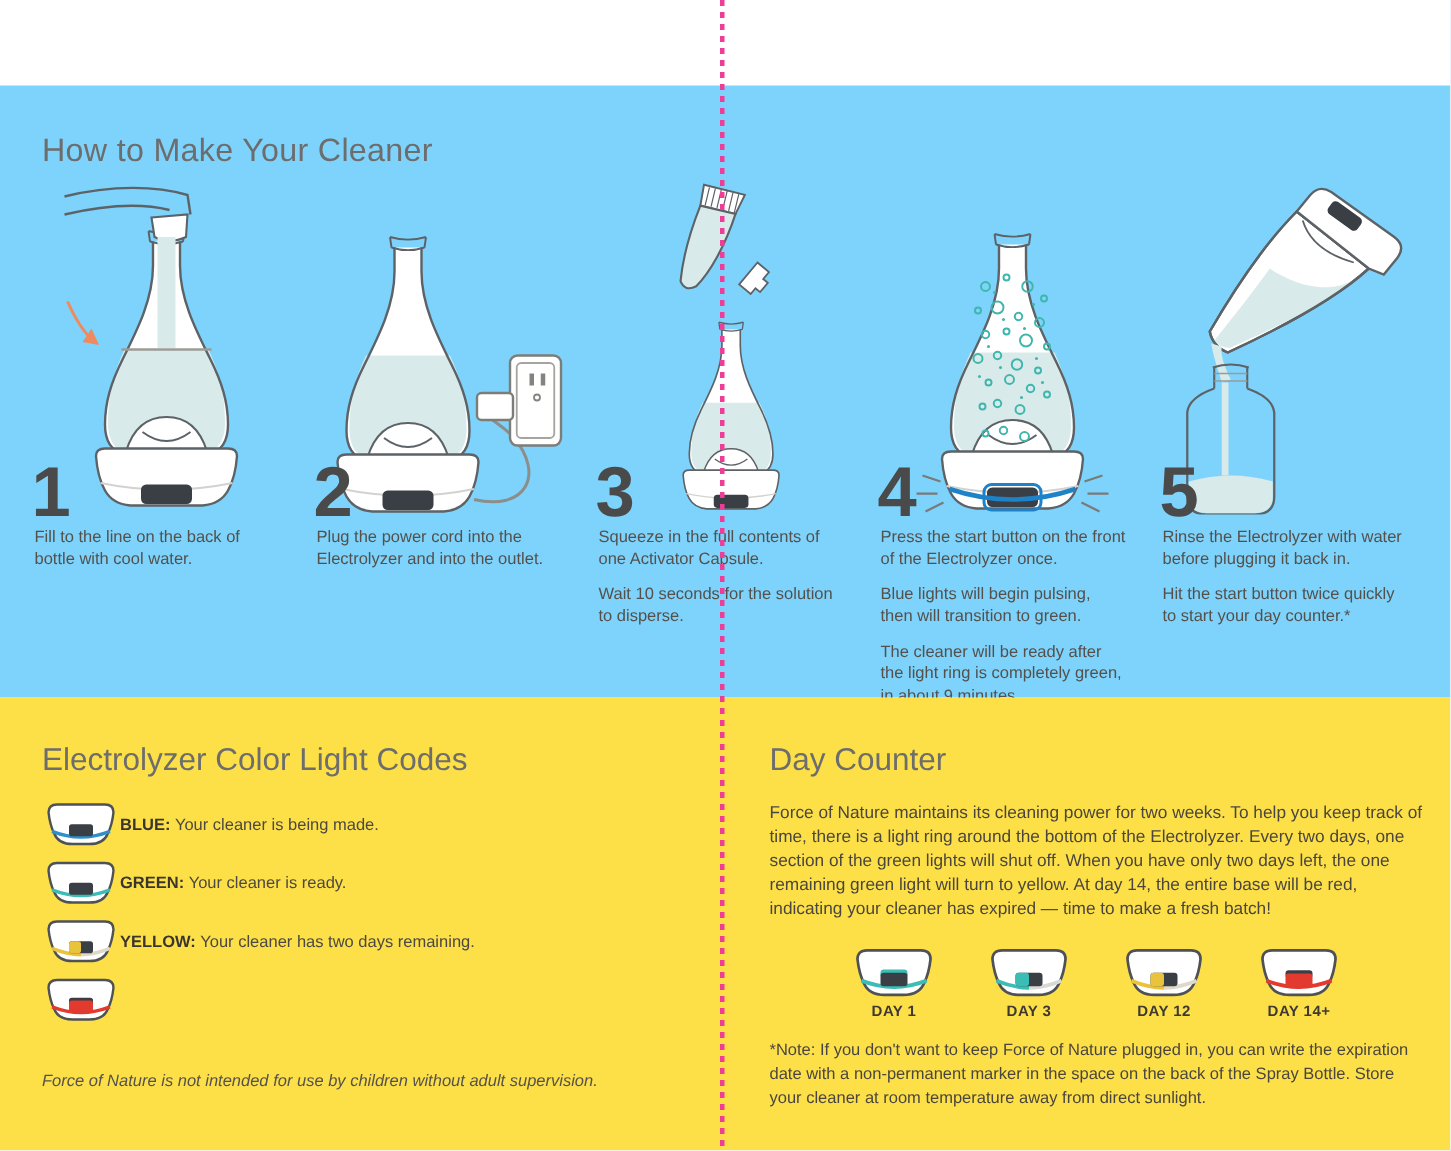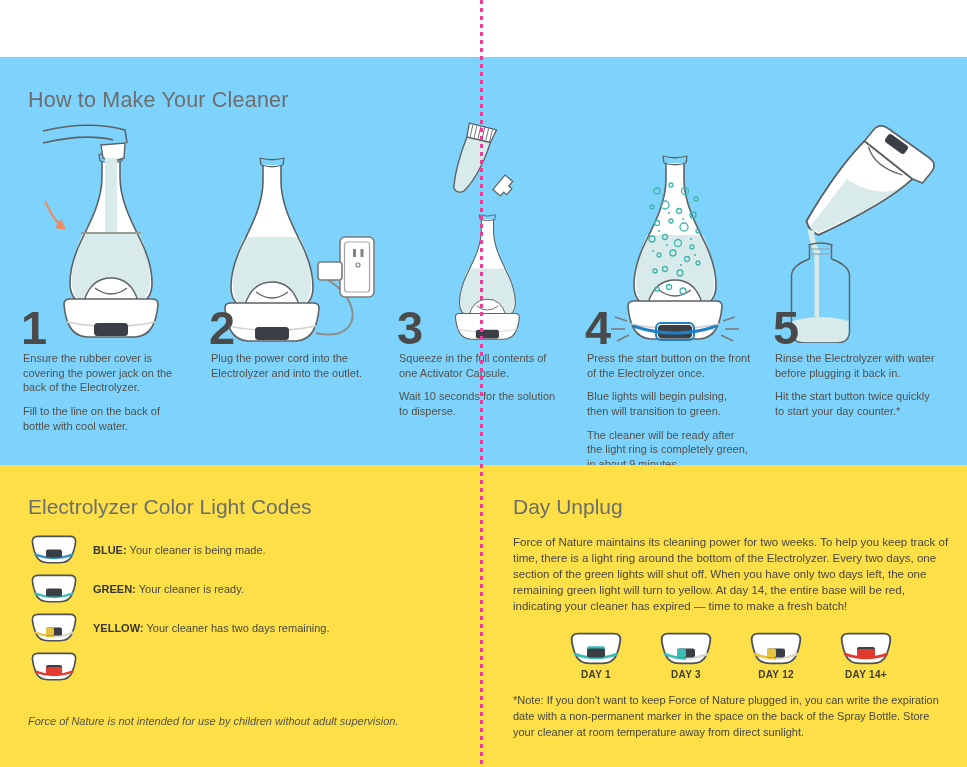--- a/index.html
+++ b/index.html
@@ -12,21 +12,21 @@
   .steps{display:grid;grid-template-columns:repeat(5,1fr);column-gap:12px;padding:4px 16px 0 23px;}
   .illus{position:relative;height:226px;margin-bottom:8px;}
   .illus svg{position:absolute;bottom:0;left:50%;transform:translateX(-50%);}
   .illus svg.wide{left:42%;}
   .num{position:absolute;left:-2px;bottom:-8px;font-size:47px;font-weight:700;color:#4a4a4a;line-height:1;}
   .step p{font-size:11px;line-height:1.33;color:#54504b;margin:0 12px 9px 0;}
   .bottom{position:absolute;left:0;top:465px;width:967px;bottom:0;background:#fde047;
           display:flex;padding:30px 18px 0 28px;box-sizing:border-box;}
   h2.sec{font-size:21px;font-weight:400;color:#6d6d6d;margin:0 0 15px 0;}
   .codes{width:452px;flex:none;}
-  .code-item{display:flex;align-items:flex-start;gap:13px;margin-bottom:7px;}
+  .code-item{display:flex;align-items:flex-start;margin-bottom:7px;}
   .code-item svg{width:52px;height:32px;flex:none;}
   .code-item .txt{font-size:11px;line-height:1.3;color:#4c4842;padding-top:9px;max-width:280px;}
   .code-item.two .txt{padding-top:3px;}
   .code-item b{color:#3a362f;margin-right:3px;}
   .footnote{margin-top:30px;font-style:italic;font-size:11px;color:#55524d;line-height:1.5;max-width:380px;}
   .daycol{margin-left:33px;width:438px;}
   .lead{font-size:11.5px;line-height:1.4;color:#4a463f;margin:0;}
   .days-row{display:flex;justify-content:center;gap:32px;margin:17px 0 6px 0;}
   .day-item{text-align:center;}
   .day-item svg{width:58px;height:36px;display:block;margin:0 auto;}
@@ -66,21 +66,20 @@
             <path d="M12,10 C44,2 74,3 94,9 L96,22" fill="none" stroke="#5d6266" stroke-width="1.6"></path>
             <path d="M12,22 C42,15 66,15 82,19" fill="none" stroke="#5d6266" stroke-width="1.6"></path>
             <path d="M70,24 L94,22 L93,37 Q82,42 72,37 Z" fill="#ffffff" stroke="#5d6266" stroke-width="1.4"></path>
             <path d="M74,37 L86,37 L86,111 L74,111 Z" fill="#d9eaea"></path>
             <path d="M50,112 L110,112" stroke="#9b9b97" stroke-width="1.8"></path>
             <path d="M14,80 Q22,98 31,106" fill="none" stroke="#ef8a5e" stroke-width="2"></path>
             <path d="M35,109 L24,107 L30,98 Z" fill="#ef8a5e"></path>
           </svg>
           <div class="num">1</div>
         </div>
-        <p>Ensure the rubber cover is covering the power jack on the back of the Electrolyzer.</p>
         <p>Fill to the line on the back of bottle with cool water.</p>
       </div>
 
       <div class="step">
         <div class="illus">
           <svg class="wide" width="190" height="222" viewBox="0 0 190 222">
             <use href="#flask" transform="translate(2,24)"></use>
             <path d="M126,212 C160,220 174,196 152,170 C146,164 141,161 137,158" fill="none" stroke="#8d8d89" stroke-width="2"></path>
             <rect x="150" y="116" width="34" height="60" rx="5" fill="#ffffff" stroke="#7c7c78" stroke-width="1.6"></rect>
             <rect x="154.5" y="121" width="25" height="50" rx="3" fill="none" stroke="#a5a5a0" stroke-width="1.2"></rect>
@@ -249,21 +248,21 @@
         </svg>
       </div>
 
       <div class="footnote">
         <div>Force of Nature is not intended for use by children without adult supervision.</div>
 
       </div>
     </div>
 
     <div class="daycol">
-      <h2 class="sec">Day Unplug</h2>
+      <h2 class="sec">Day Counter</h2>
       <p class="lead">Force of Nature maintains its cleaning power for two weeks. To help you keep track of time, there is a light ring around the bottom of the Electrolyzer. Every two days, one section of the green lights will shut off. When you have only two days left, the one remaining green light will turn to yellow. At day 14, the entire base will be red, indicating your cleaner has expired — time to make a fresh batch!</p>
 
       <div class="days-row">
         <div class="day-item">
           <svg viewBox="0 0 54 34">
             <path d="M4,8 Q4,2.5 10,2.5 L44,2.5 Q50,2.5 50,8 Q49,17 46,23 Q43,30.5 33,30.5 L21,30.5 Q11,30.5 8,23 Q5,17 4,8 Z" fill="#fff" stroke="#4e5256" stroke-width="1.7"></path>
             <path d="M6.5,21.5 Q27,29.5 47.5,21.5" fill="none" stroke="#3bbcb4" stroke-width="2.4"></path>
             <rect x="18.5" y="14.5" width="17" height="5" rx="2" fill="#3bbcb4"></rect>
             <rect x="18.5" y="16.5" width="17" height="8.5" rx="2" fill="#3a3f45"></rect>
           </svg>

